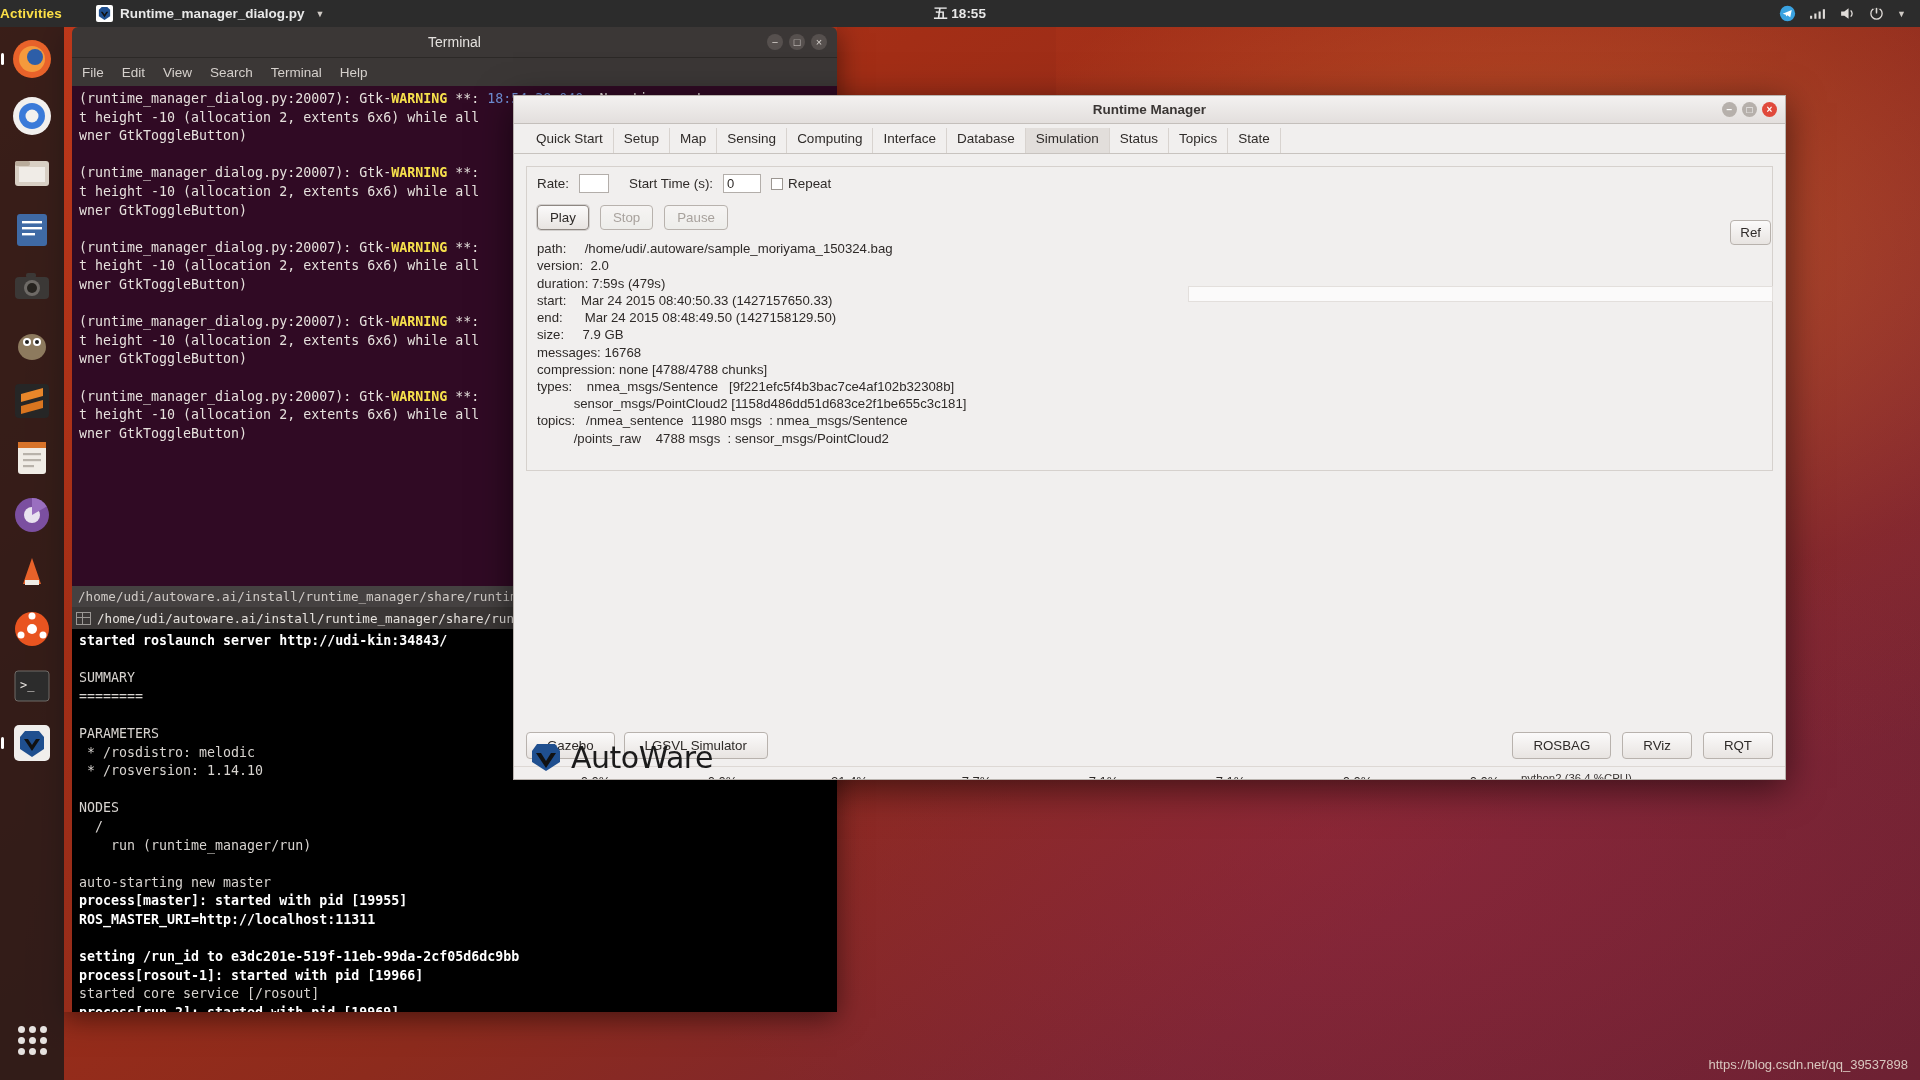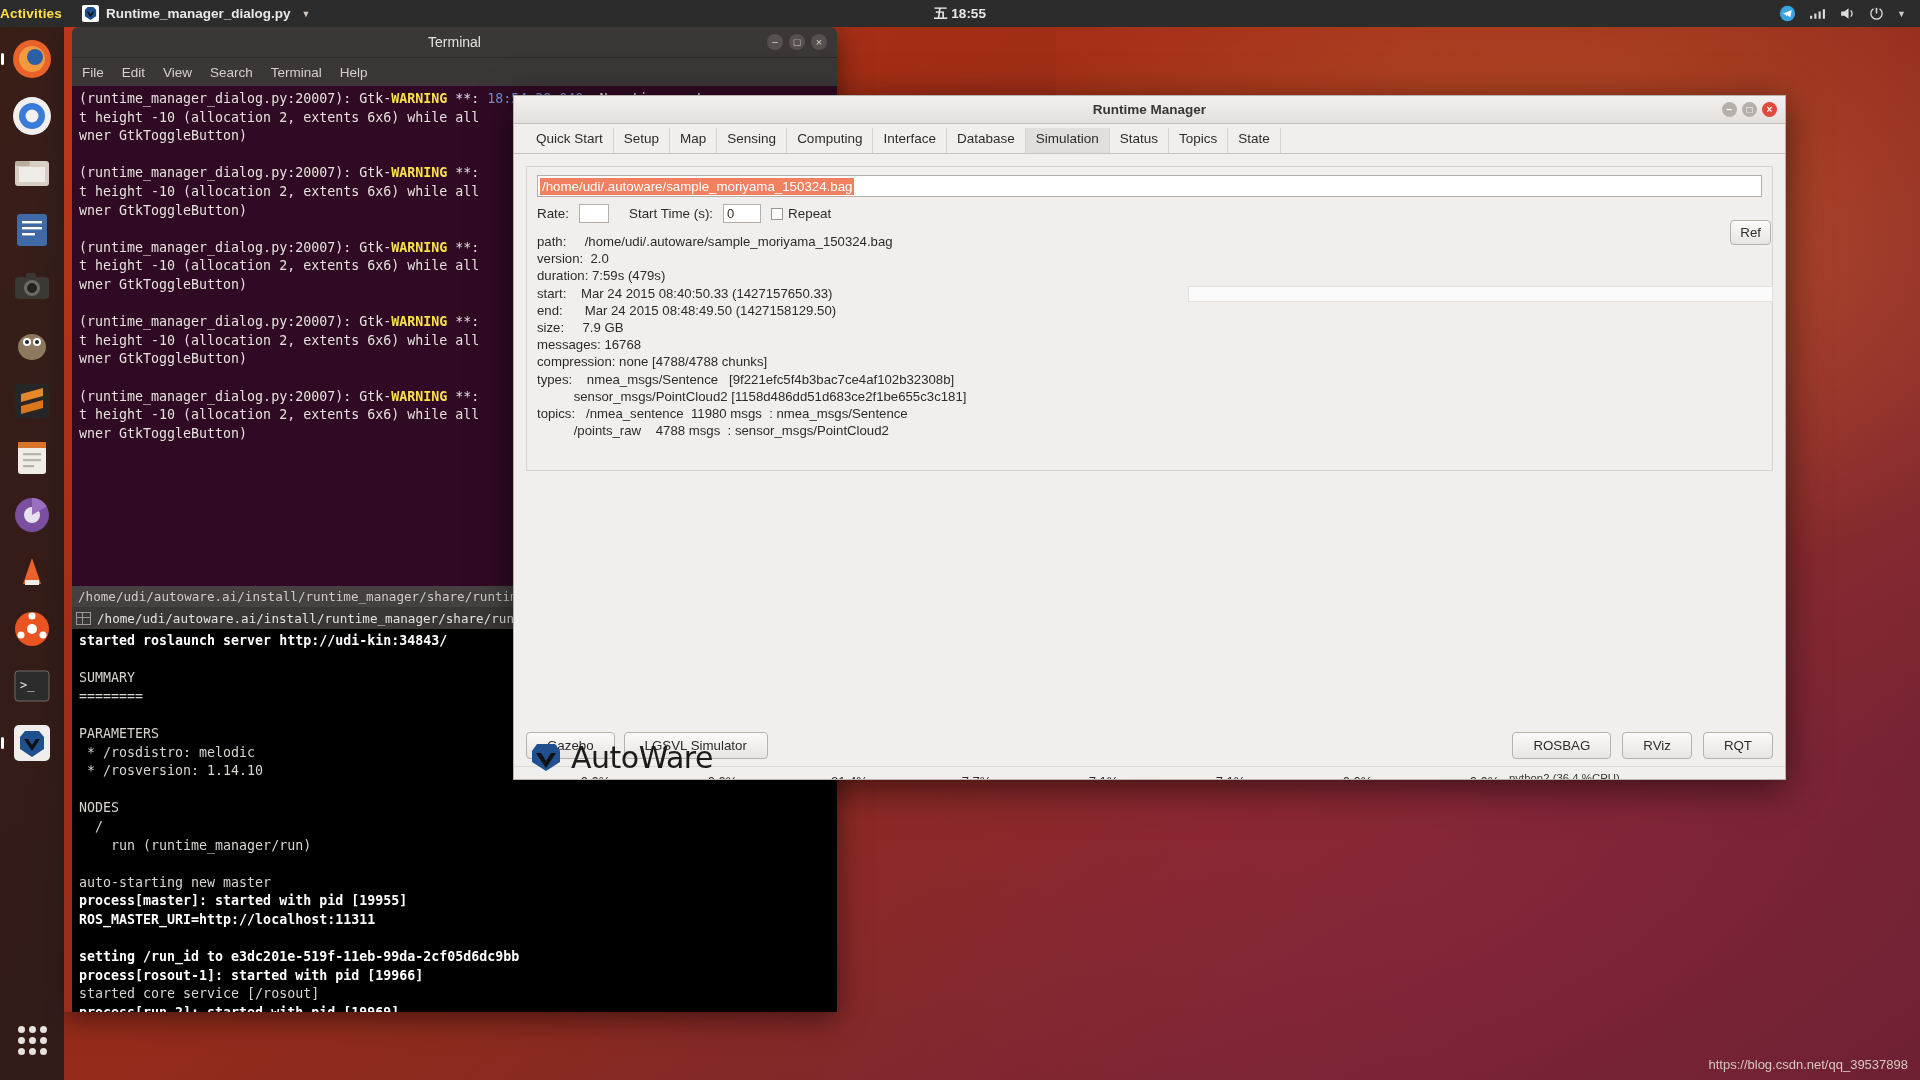--- a/index.html
+++ b/index.html
@@ -25,21 +25,21 @@
     pointer-events: none;
   }
   
   .top-panel {
     position: absolute; left: 0; top: 0; width: 1920px; height: 27px;
     background: #2c2c2c; color: #e8e8e8;
     display: flex; align-items: center; z-index: 60;
     font-size: 13.5px; font-weight: bold;
   }
   .tp-activities { margin-left: 0; letter-spacing: .2px; color: #fde047;}
-  .tp-app { display: flex; align-items: center; gap: 7px; margin-left: 20px; }
+  .tp-app { display: flex; align-items: center; gap: 7px; margin-left: 34px; }
   .tp-appicon {
     width: 17px; height: 17px; background: #ffffff; border-radius: 2px;
     display: flex; align-items: center; justify-content: center;
   }
   .tp-appicon svg { display:block; }
   .tp-arrow { font-size: 9px; margin-left: 4px; color: #cfcac5; }
   .tp-clock {
     position: absolute; left: 50%; transform: translateX(-50%);
     display: flex; align-items: center; gap: 8px; font-size: 13.5px;
   }
@@ -180,21 +180,21 @@
   .rm-sim-left { display: flex; gap: 9px; }
   .rm-sim-right { display: flex; gap: 11px; }
   .btn-wide { padding: 5px 20px; }
   .rm-meters {
     position: absolute; left: 0; right: 0; top: 612px; height: 100px;
     border-top: 1px solid #ddd8d4; display: flex; padding: 7px 0 0 18px;
   }
   .cpu-col { width: 127px; display: flex; flex-direction: column; align-items: center; }
   .cpu-pct { font-size: 13px; color: #2e2a28; margin-bottom: 3px; }
   .proc-panel {
-    position: absolute; right: 22px; top: 616px; width: 254px; font-size: 11.4px; color: #3a3533;
+    position: absolute; right: 10px; top: 616px; width: 254px; font-size: 11.4px; color: #3a3533;
     line-height: 17.6px;
     margin-left: 48px;
   }
   .aw-logo {
     position: absolute; left: 14px; bottom: 4px; display: flex; align-items: center; gap: 7px;
   }
   .aw-text { font-size: 30px; color: #1b1b1b; letter-spacing: -0.5px; font-family: "DejaVu Sans", sans-serif; }
   .watermark {
     position: absolute; right: 12px; bottom: 8px; color: #d9c7bf; font-size: 13px; z-index: 70;
     font-family: "Liberation Sans", sans-serif;
@@ -413,34 +413,34 @@
       <div class="rm-tab">Database</div>
       <div class="rm-tab sel">Simulation</div>
       <div class="rm-tab">Status</div>
       <div class="rm-tab">Topics</div>
       <div class="rm-tab">State</div>
     </div>
 
   <div class="rm-content">
 
     <div class="rm-panel">
-      <div class="path-row">
-        <div class="path-input">
-          <span class="path-sel">/home/udi/.autoware/sample_moriyama_150324.bag</span>
-        </div>
-      </div>
       <div class="rate-row">
         <span>Rate:</span>
         <span class="mini-input"></span>
         <span style="margin-left:10px;">Start Time (s):</span>
         <span class="st-input">0</span>
         <span style="margin-left:0;display:flex;align-items:center;gap:5px;">
           <span class="chk"></span>
           <span>Repeat</span>
         </span>
+      </div>
+      <div class="play-row">
+        <button class="btn prim">Play</button>
+        <button class="btn disabled">Stop</button>
+        <button class="btn disabled">Pause</button>
       </div>
       <div class="baginfo" id="baginfo"><div>path:     /home/udi/.autoware/sample_moriyama_150324.bag</div><div>version:  2.0</div><div>duration: 7:59s (479s)</div><div>start:    Mar 24 2015 08:40:50.33 (1427157650.33)</div><div>end:      Mar 24 2015 08:48:49.50 (1427158129.50)</div><div>size:     7.9 GB</div><div>messages: 16768</div><div>compression: none [4788/4788 chunks]</div><div>types:    nmea_msgs/Sentence   [9f221efc5f4b3bac7ce4af102b32308b]</div><div>          sensor_msgs/PointCloud2 [1158d486dd51d683ce2f1be655c3c181]</div><div>topics:   /nmea_sentence  11980 msgs  : nmea_msgs/Sentence</div><div>          /points_raw    4788 msgs  : sensor_msgs/PointCloud2</div></div>
     </div>
 
     <button class="btn" style="position:absolute;right:14px;top:66px;padding:4px 9px;">Ref</button>
 
     <div class="progress-strip"></div>
 
     <div class="rm-sim-row">
       <div class="rm-sim-left">

